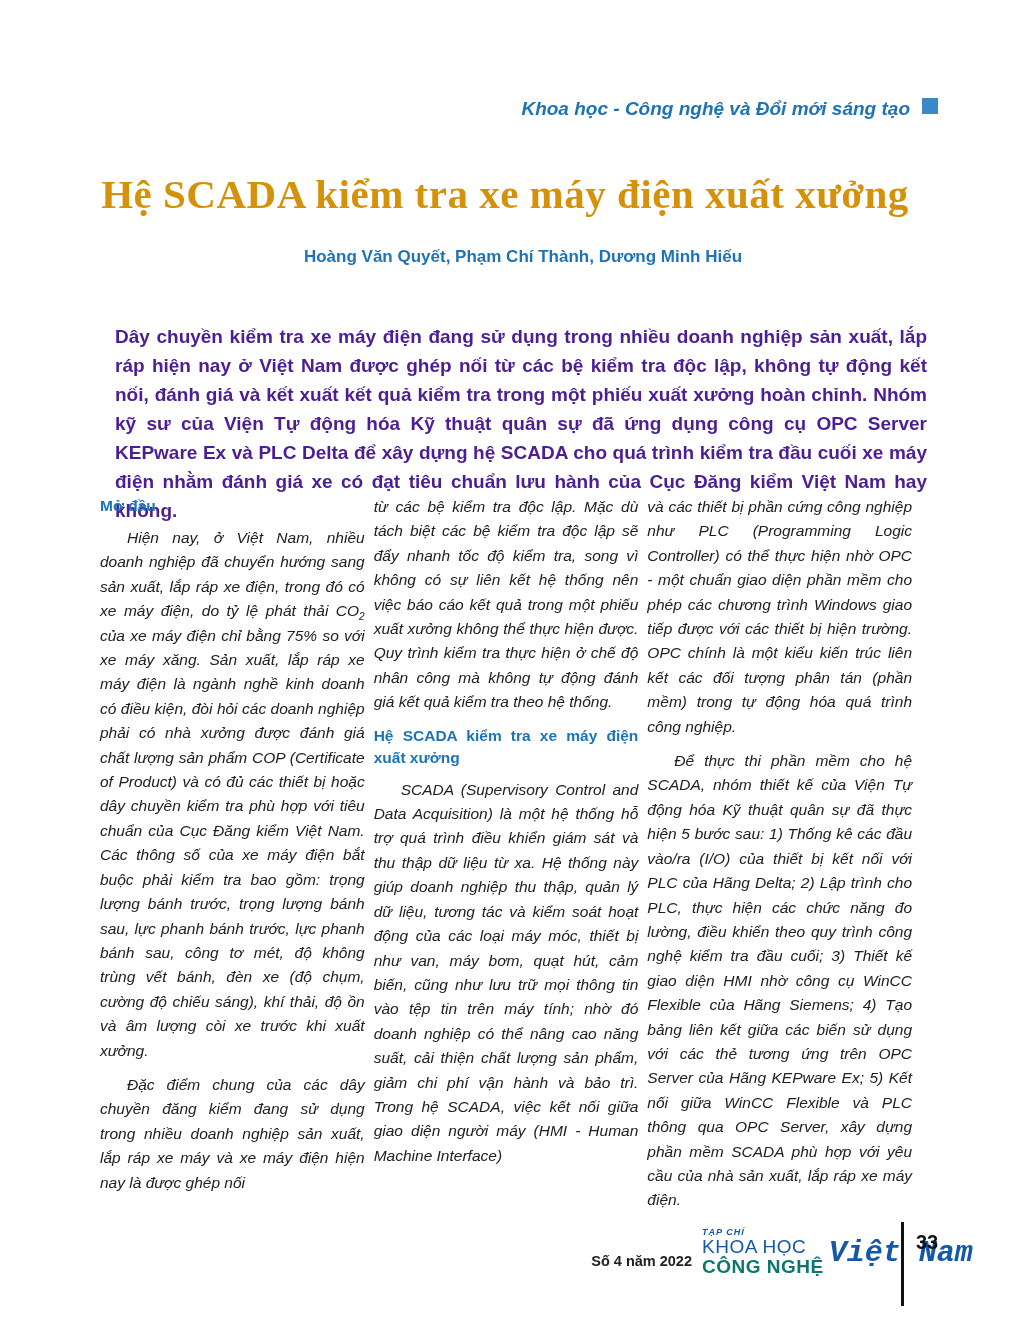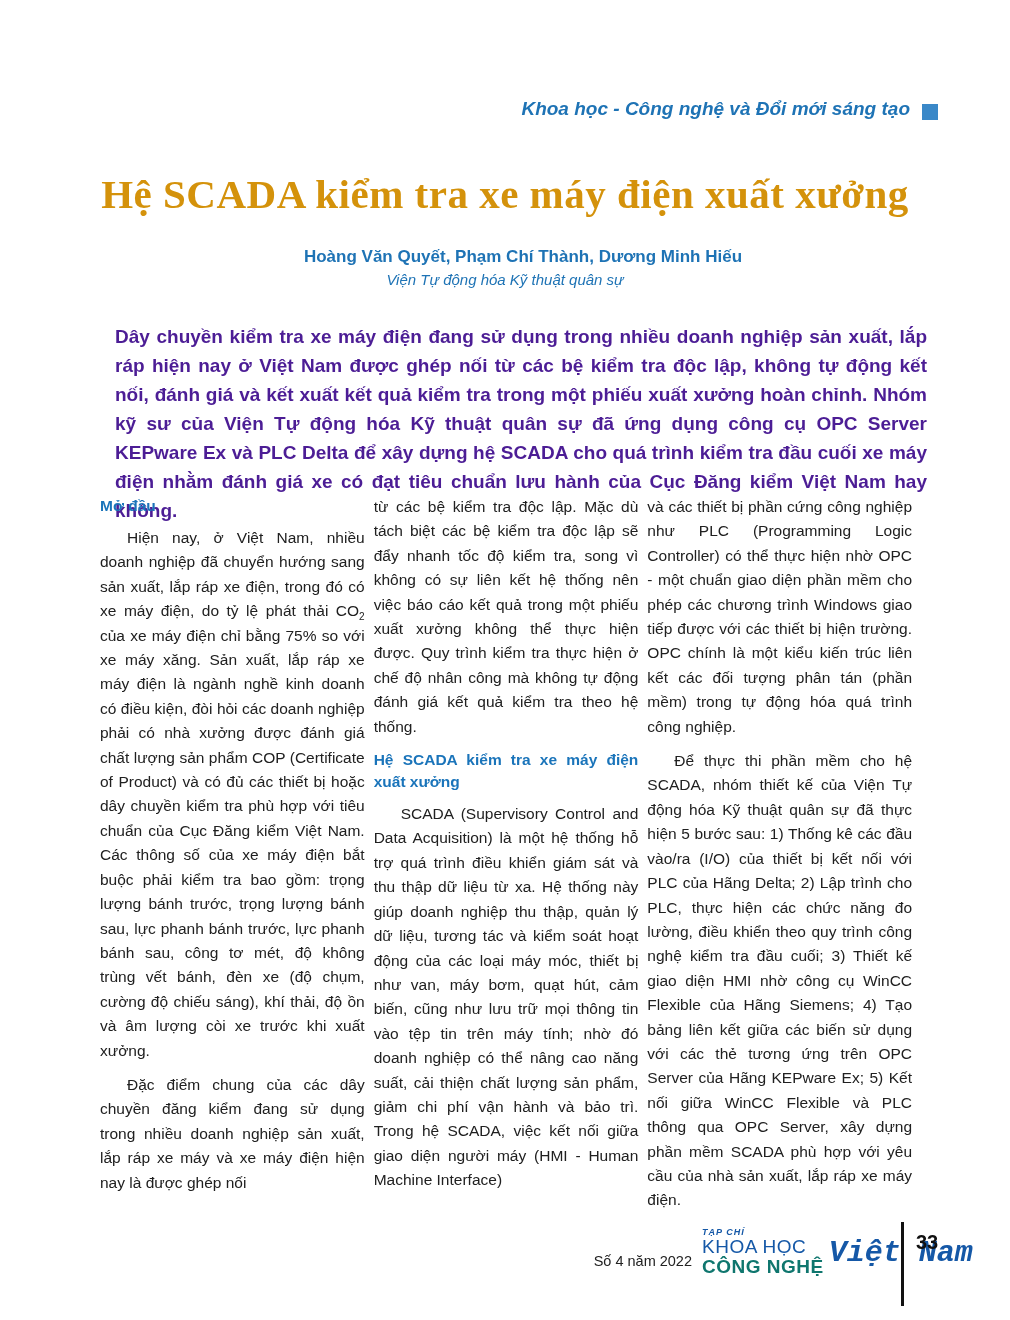--- a/index.html
+++ b/index.html
@@ -12,21 +12,21 @@
     font-family: "Liberation Sans", sans-serif;
     overflow: hidden;
   }
 
   
   .kicker-row {
     position: absolute;
     top: 98px;
     right: 72px;
     display: flex;
-    align-items: flex-end;
+    align-items: flex-start;
     gap: 12px;
   }
   .kicker {
     color: #1e73b5;
     font-weight: 700;
     font-style: italic;
     font-size: 19px;
   }
   .kicker-square {
     width: 16px;
@@ -97,39 +97,41 @@
   .col {
     flex: 1;
     font-size: 15.5px;
     line-height: 24.4px;
     text-align: justify;
     color: #202020;
   }
   .col p {
     margin: 0 0 10px 0;
     text-indent: 27px;
+    font-style: italic;
   }
   .col p.no-indent { text-indent: 0; }
   .col-heading {
     margin: 0 0 9px 0;
     font-size: 15.5px;
     line-height: 22px;
     font-weight: 700;
     color: #1a74ba;
   }
   .col-heading.second { margin-top: 4px; }
   sub.sub { font-size: 10px; line-height: 0; }
 
   
   .issue {
     position: absolute;
     top: 1253px;
     right: 318px;
     font-size: 14.5px;
     color: #222222;
+    font-weight: bold;
   }
   .logo {
     position: absolute;
     top: 1228px;
     left: 702px;
     display: flex;
     align-items: center;
   }
   .logo-stack {
     display: flex;
@@ -185,21 +187,20 @@
 
 <div class="page">
 
   <div class="kicker-row">
     <span class="kicker">Khoa học - Công nghệ và Đổi mới sáng tạo</span>
     <span class="kicker-square"></span>
   </div>
 
   <h1 class="title">Hệ SCADA kiểm tra xe máy điện xuất xưởng</h1>
   <div class="authors">Hoàng Văn Quyết, Phạm Chí Thành, Dương Minh Hiếu</div>
-  <div class="affiliation">Viện Tự động hóa Kỹ thuật quân sự</div>
 
   <p class="abstract">Dây chuyền kiểm tra xe máy điện đang sử dụng trong nhiều doanh nghiệp sản xuất, lắp ráp hiện nay ở Việt Nam được ghép nối từ các bệ kiểm tra độc lập, không tự động kết nối, đánh giá và kết xuất kết quả kiểm tra trong một phiếu xuất xưởng hoàn chỉnh. Nhóm kỹ sư của Viện Tự động hóa Kỹ thuật quân sự đã ứng dụng công cụ OPC Server KEPware Ex và PLC Delta để xây dựng hệ SCADA cho quá trình kiểm tra đầu cuối xe máy điện nhằm đánh giá xe có đạt tiêu chuẩn lưu hành của Cục Đăng kiểm Việt Nam hay không.</p>
 
   <div class="columns">
 
     <div class="col">
       <h3 class="col-heading">Mở đầu</h3>
       <p><span>Hiện nay, ở Việt Nam, nhiều doanh nghiệp đã chuyển hướng sang sản xuất, lắp ráp xe điện, trong đó có xe máy điện, do tỷ lệ phát thải CO</span><sub class="sub">2</sub><span> của xe máy điện chỉ bằng 75% so với xe máy xăng. Sản xuất, lắp ráp xe máy điện là ngành nghề kinh doanh có điều kiện, đòi hỏi các doanh nghiệp phải có nhà xưởng được đánh giá chất lượng sản phẩm COP (Certificate of Product) và có đủ các thiết bị hoặc dây chuyền kiểm tra phù hợp với tiêu chuẩn của Cục Đăng kiểm Việt Nam. Các thông số của xe máy điện bắt buộc phải kiểm tra bao gồm: trọng lượng bánh trước, trọng lượng bánh sau, lực phanh bánh trước, lực phanh bánh sau, công tơ mét, độ không trùng vết bánh, đèn xe (độ chụm, cường độ chiếu sáng), khí thải, độ ồn và âm lượng còi xe trước khi xuất xưởng.</span></p>
       <p>Đặc điểm chung của các dây chuyền đăng kiểm đang sử dụng trong nhiều doanh nghiệp sản xuất, lắp ráp xe máy và xe máy điện hiện nay là được ghép nối</p>
     </div>

